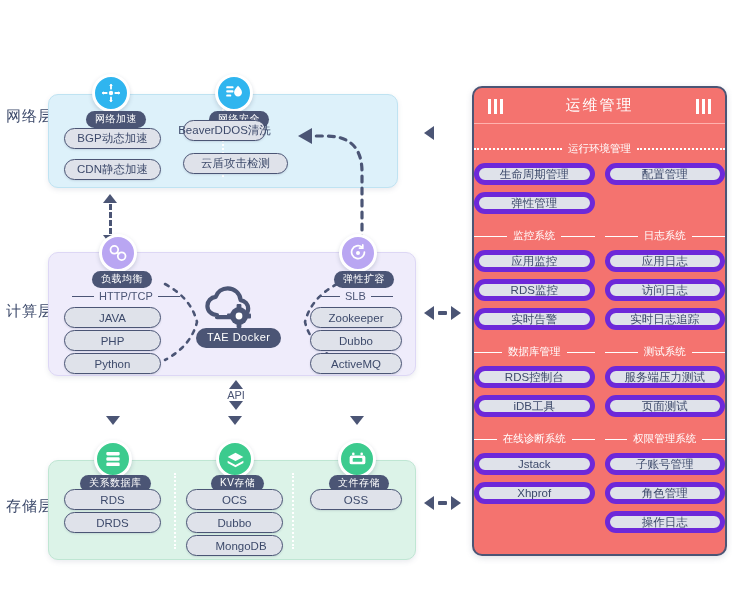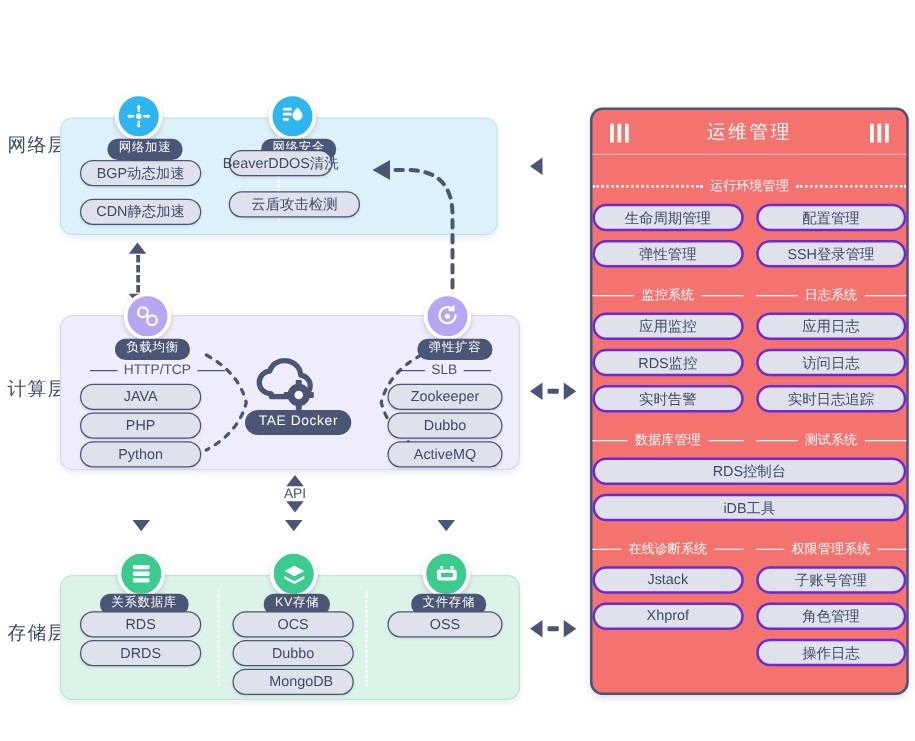--- a/index.html
+++ b/index.html
@@ -158,21 +158,21 @@
     margin: 8px 0 7px;
   }
   .ops-sec-title .rule { flex: 1; height: 0; border-top: 1px solid #ffffff; }
   .ops-sec-title.dotted .rule { border-top: 2px dotted #ffffff; }
 
   .ops-row { display: flex; gap: 10px; }
   .ops-col { flex: 1; }
   .ops-chip {
     height: 22px;
     background: #dfe2ea;
-    border: 2px solid #6d28d9;
+    border: 5px solid #6d28d9;
     border-radius: 11px;
     color: #3d4a6b;
     font-size: 11.5px;
     display: flex; align-items: center; justify-content: center;
     white-space: nowrap;
     margin-bottom: 7px;
   }
 </style>
 </head>
 <body>
@@ -370,21 +370,20 @@
         <span>运行环境管理</span>
         <span class="rule"></span>
       </div>
       <div class="ops-row">
         <div class="ops-col">
           <div class="ops-chip">生命周期管理</div>
           <div class="ops-chip">弹性管理</div>
         </div>
         <div class="ops-col">
           <div class="ops-chip">配置管理</div>
-          <div class="ops-chip">SSH登录管理</div>
         </div>
       </div>
 
       <div class="ops-row">
         <div class="ops-col">
           <div class="ops-sec-title">
             <span class="rule"></span>
             <span>监控系统</span>
             <span class="rule"></span>
           </div>
@@ -424,20 +423,24 @@
             <span>测试系统</span>
             <span class="rule"></span>
           </div>
         </div>
       </div>
       <div class="ops-row">
         <div class="ops-col">
           <div class="ops-chip">RDS控制台</div>
           <div class="ops-chip">iDB工具</div>
         </div>
+        <div class="ops-col">
+          <div class="ops-chip">服务端压力测试</div>
+          <div class="ops-chip">页面测试</div>
+        </div>
       </div>
 
       <div class="ops-row">
         <div class="ops-col">
           <div class="ops-sec-title">
             <span class="rule"></span>
             <span>在线诊断系统</span>
             <span class="rule"></span>
           </div>
         </div>

